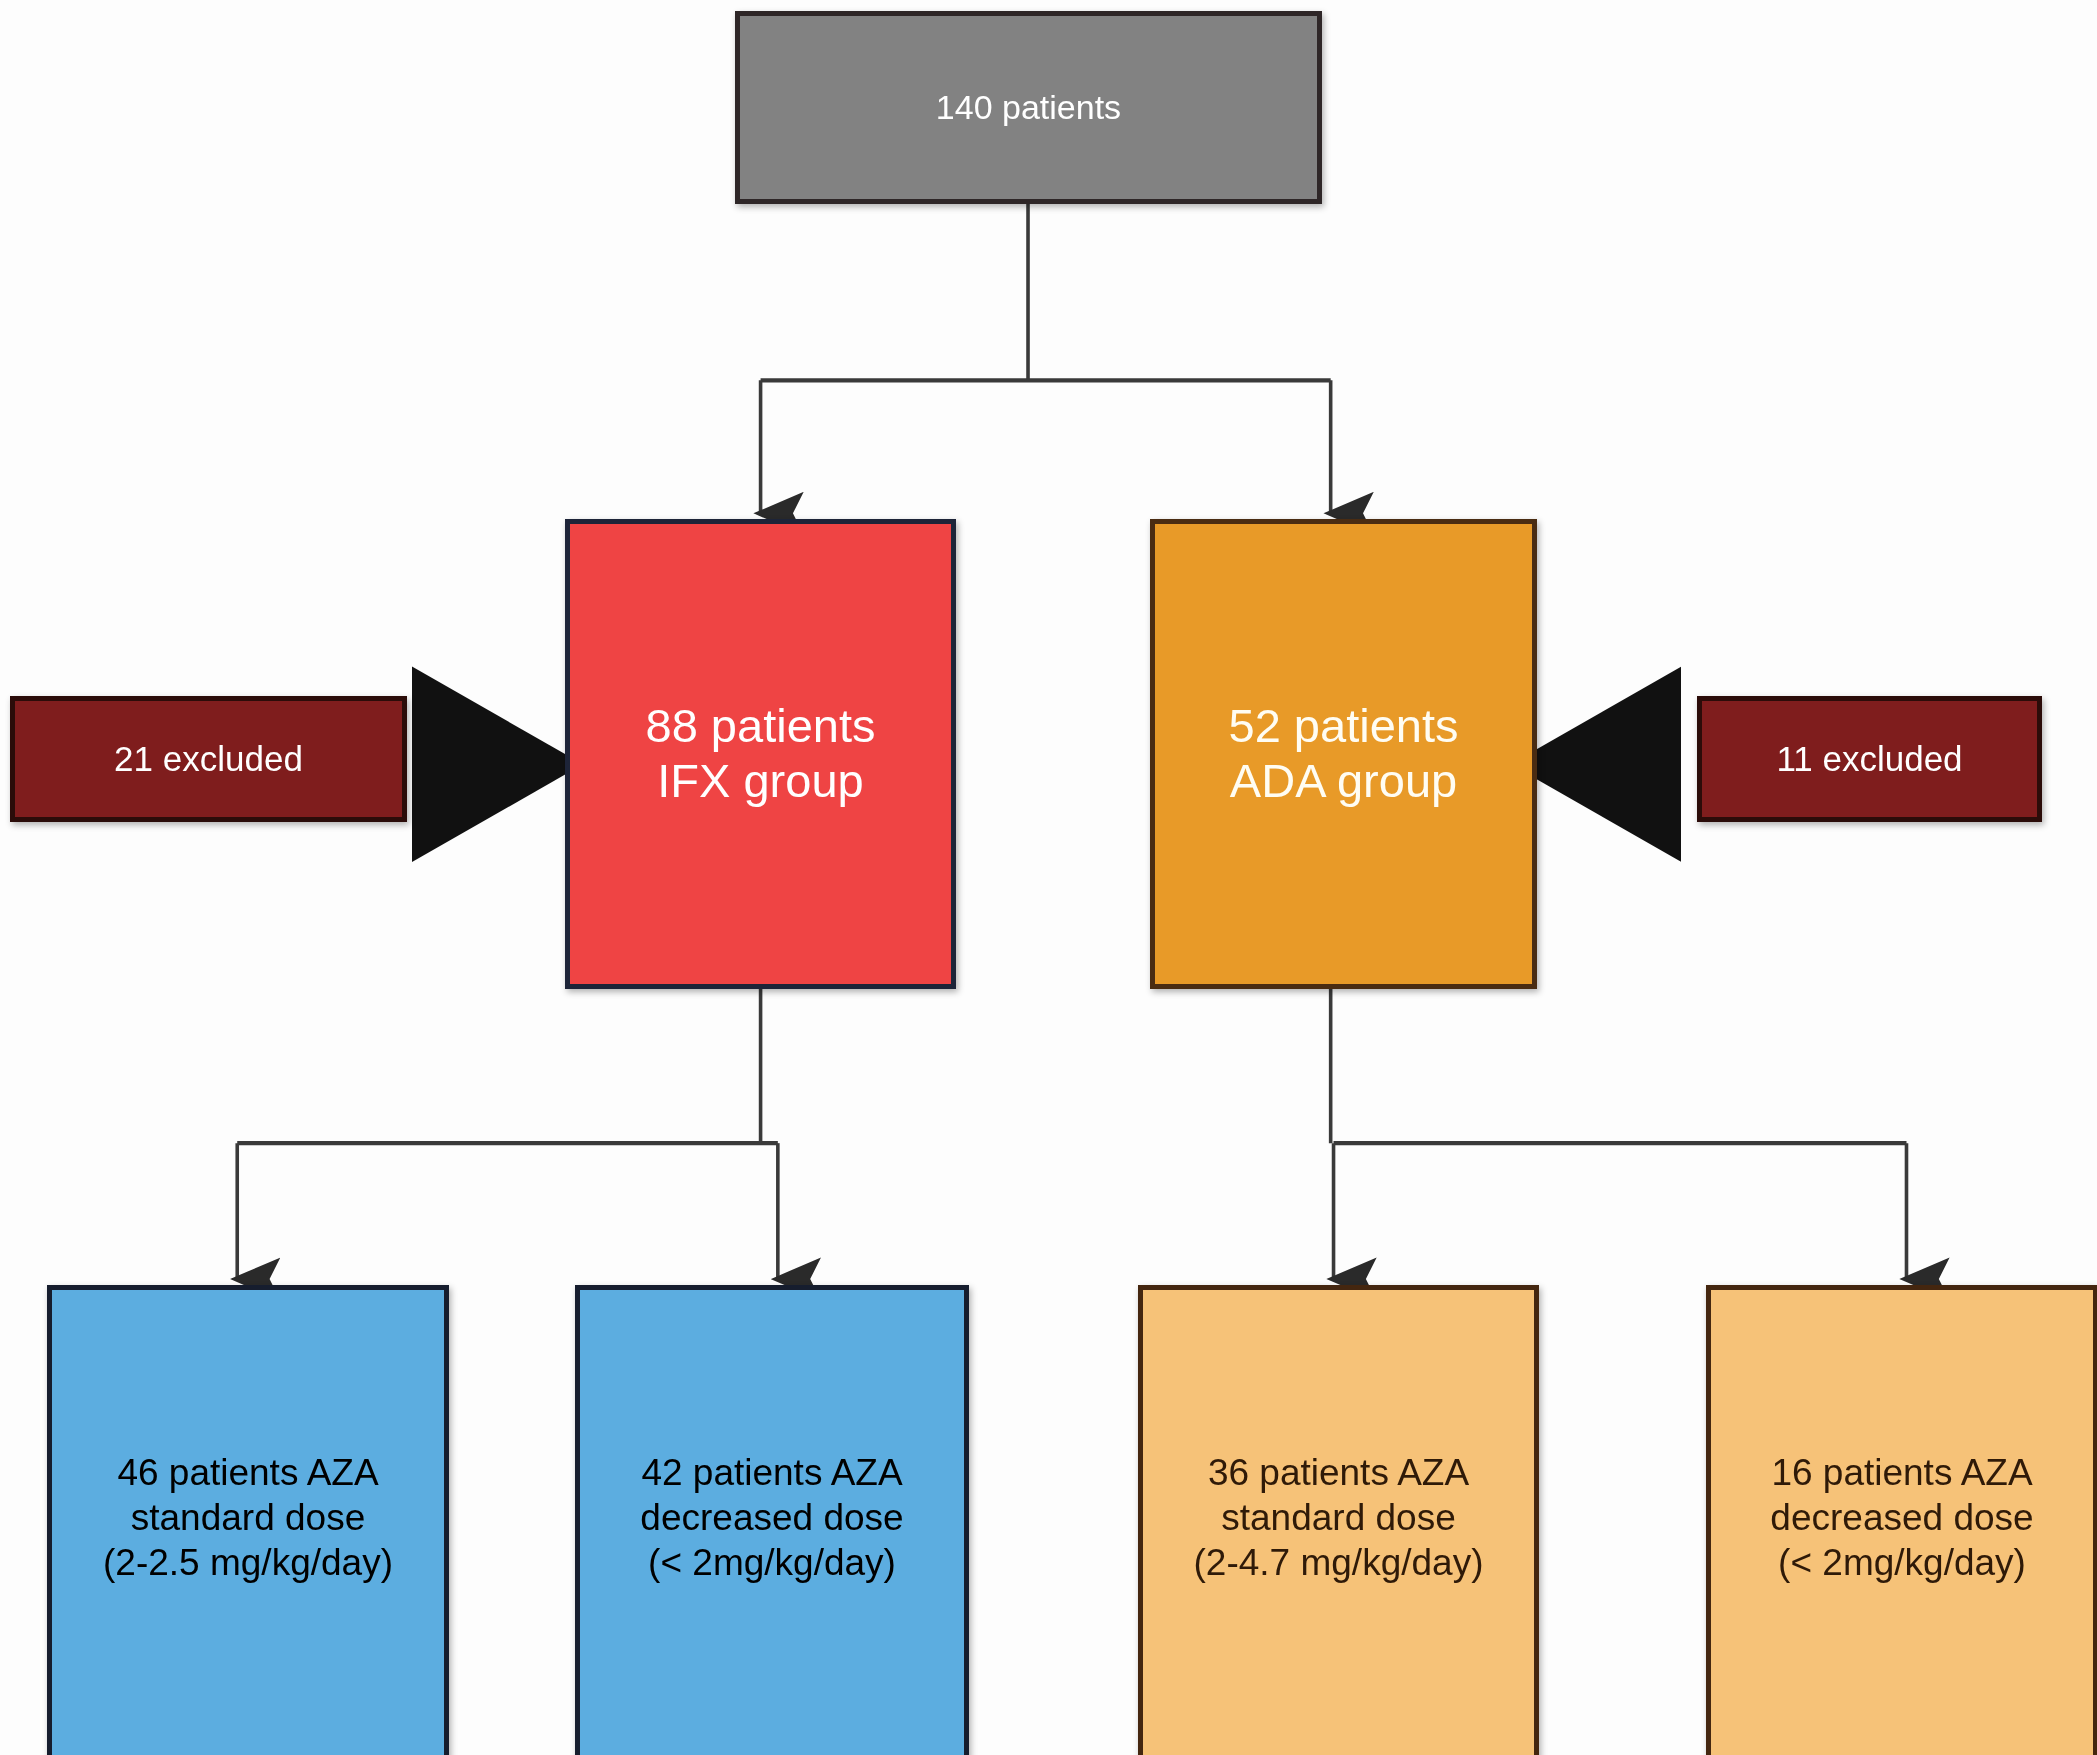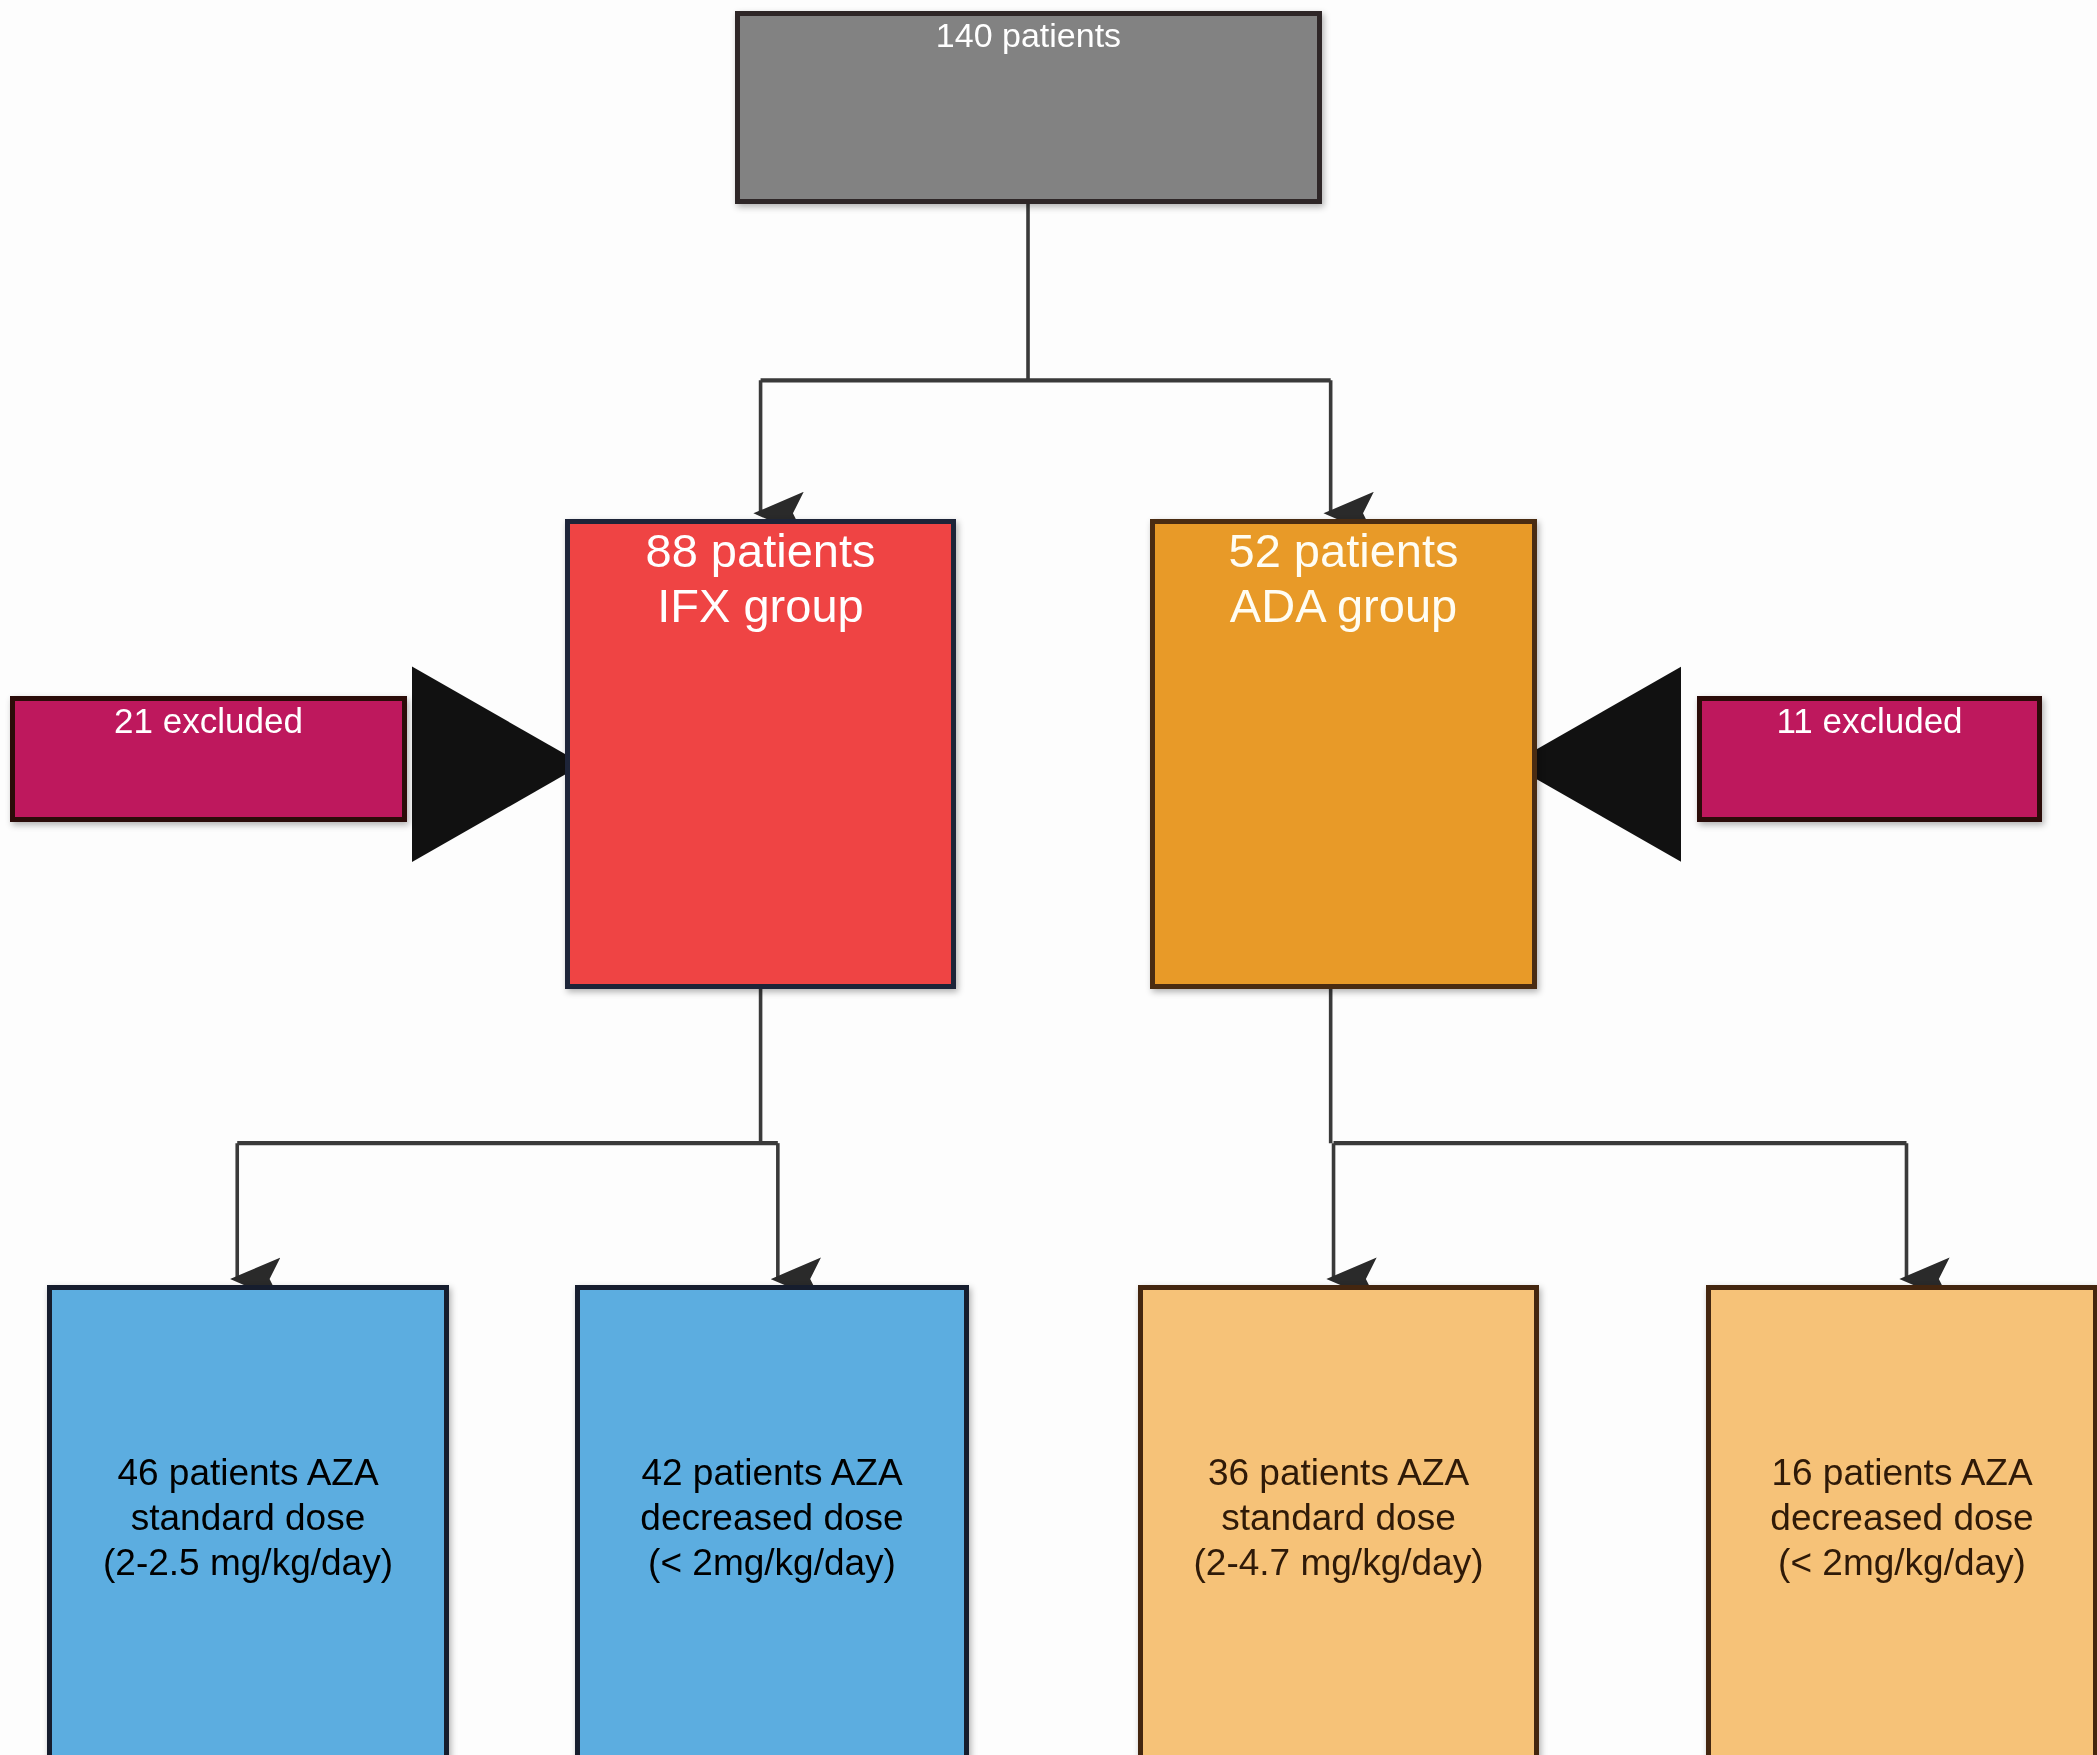--- a/index.html
+++ b/index.html
@@ -20,20 +20,21 @@
     left: 0;
     top: 0;
     width: 2097px;
     height: 1755px;
     pointer-events: none;
   }
   .node {
     position: absolute;
     box-sizing: border-box;
     display: flex;
+    align-items: center;
     justify-content: center;
     text-align: center;
     border: 5px solid #2b1f20;
     box-shadow: 2.2px 2.9px 6.5px rgba(0,0,0,0.30);
     z-index: 5;
   }
   .node .label {
     width: 100%;
     line-height: 1.16;
     white-space: pre-line;
@@ -76,21 +77,21 @@
     margin-left: 12px;
   }
   #node-ada .label {
     color: #fffdf3;
     font-size: 47px;
     font-weight: 400;
   }
 
   
   .node-excluded {
-    background: #be185d;
+    background: #7f1d1d;
     border-color: #2b0c09;
     height: 126px;
   }
   .node-excluded .label {
     color: #ffffff;
     font-size: 35px;
     font-weight: 400;
   }
   #node-excl-left  { left: 10px;   top: 696px; width: 397px; }
   #node-excl-right { left: 1697px; top: 696px; width: 345px; }

